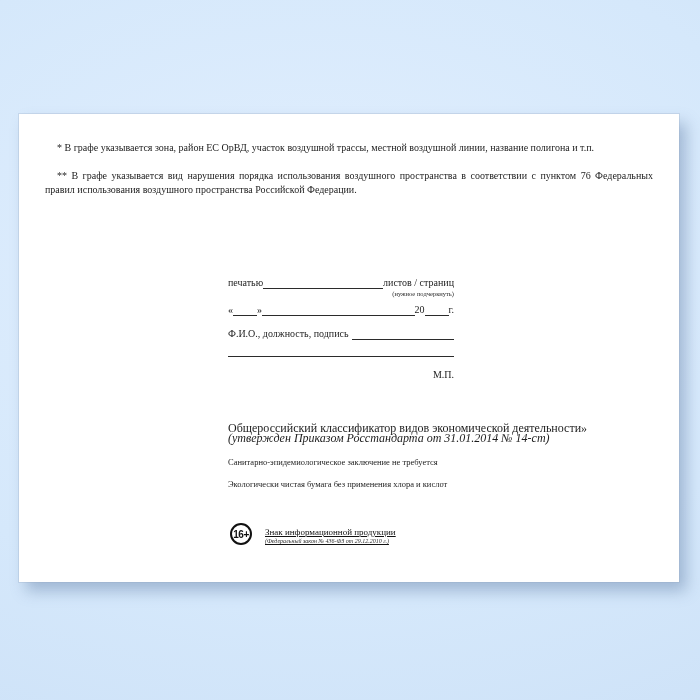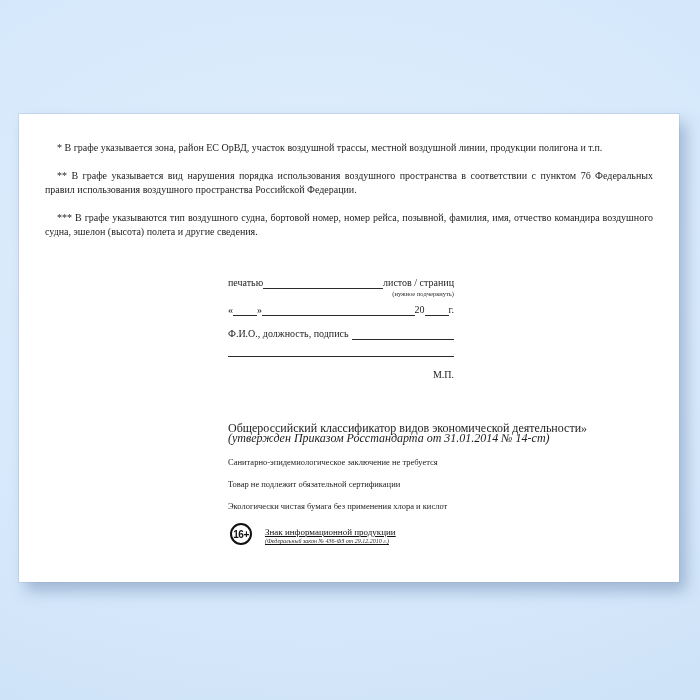--- a/index.html
+++ b/index.html
@@ -59,23 +59,22 @@
   .agemark .texts { margin:4px 0 0 13px;text-decoration:underline; }
   .agemark .title { font-size:9px; line-height:10px; white-space:nowrap; }
   .agemark .law { font-size:6px; line-height:8px; font-style:italic; white-space:nowrap; color:#2a2a2a; }
 </style>
 </head>
 <body>
 
 <div class="sheet">
 
   <div class="footnotes">
-    <p class="footnote">* В графе указывается зона, район ЕС ОрВД, участок воздушной трассы, местной воздушной линии, продукции полигона и т.п.</p>
+    <p class="footnote">* В графе указывается зона, район ЕС ОрВД, участок воздушной трассы, местной воздушной линии, название полигона и т.п.</p>
     <p class="footnote">** В графе указывается вид нарушения порядка использования воздушного пространства в соответствии с пунктом 76 Федеральных правил использования воздушного пространства Российской Федерации.</p>
-    <p class="footnote">*** В графе указываются тип воздушного судна, бортовой номер, номер рейса, позывной, фамилия, имя, отчество командира воздушного судна, эшелон (высота) полета и другие сведения.</p>
   </div>
 
   <div class="binding">
 
     <div class="row">
       <span class="lbl">печатью</span>
       <span class="fill"></span>
       <span class="lbl">листов / страниц</span>
     </div>
     <div class="hint">(нужное подчеркнуть)</div>
@@ -97,21 +96,20 @@
 
     <div class="ruled-line"></div>
 
     <div class="mp">М.П.</div>
   </div>
 
   <div class="product">
     <div class="l2">Общероссийский классификатор видов экономической деятельности»</div>
     <div class="l3">(утвержден Приказом Росстандарта от 31.01.2014 № 14-ст)</div>
     <div class="claim first">Санитарно-эпидемиологическое заключение не требуется</div>
-    <div class="claim">Товар не подлежит обязательной сертификации</div>
     <div class="claim">Экологически чистая бумага без применения хлора и кислот</div>
   </div>
 
   <div class="agemark">
     <div class="badge">16+</div>
     <div class="texts">
       <div class="title">Знак информационной продукции</div>
       <div class="law">(Федеральный закон № 436-ФЗ от 29.12.2010 г.)</div>
     </div>
   </div>

